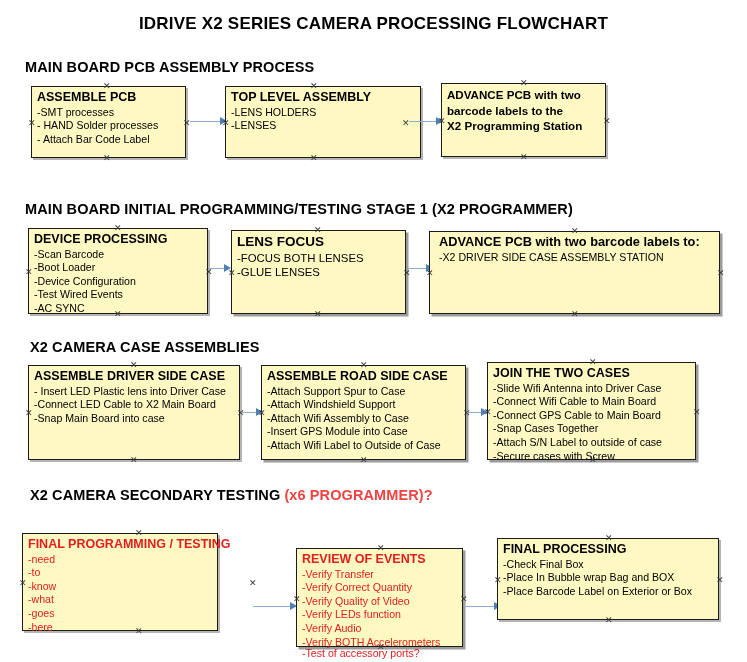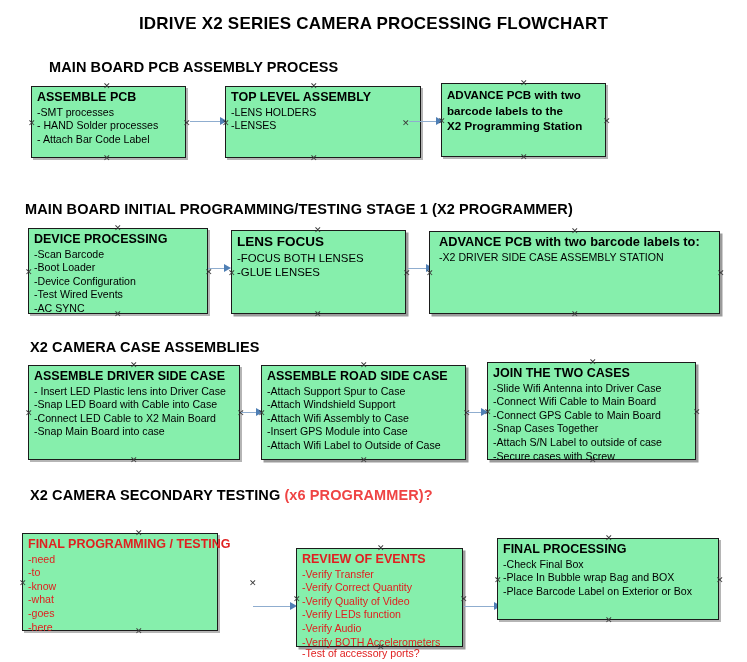--- a/index.html
+++ b/index.html
@@ -14,21 +14,21 @@
     position:absolute;left:0;top:14px;width:747px;text-align:center;
     font-size:17px;font-weight:bold;letter-spacing:.2px;color:#000;
   }
   .section-head{
     position:absolute;font-size:14.5px;font-weight:bold;color:#000;
     white-space:nowrap;letter-spacing:.1px;
   }
   .section-head .red{color:#ef4444;}
   .node{
     position:absolute;box-sizing:border-box;
-    background:#86efac;border:1.4px solid #1b1b1b;
+    background:#fef9c3;border:1.4px solid #1b1b1b;
     box-shadow:2px 2px 0 rgba(120,120,120,.55);
     padding:3px 4px 2px 5px;
     overflow:visible;
   }
   .node.shadow-strong{box-shadow:2.5px 2.5px 0 rgba(130,130,130,.8);}
   .node .title{
     font-size:12.5px;font-weight:bold;line-height:1.16;
     white-space:nowrap;margin-bottom:1px;
   }
   .node .lines{font-size:10.6px;line-height:1.285;}
@@ -56,21 +56,21 @@
     font-size:9px;line-height:7px;text-align:center;
     font-family:"Liberation Sans",sans-serif;user-select:none;
   }
   .handle:before{content:"\2715";}
 </style>
 </head>
 <body>
 
 <div id="page-title">IDRIVE X2  SERIES CAMERA PROCESSING FLOWCHART</div>
 
-<div class="section-head" style="left:25px;top:59px;margin-left:24px;">
+<div class="section-head" style="left:25px;top:59px;">
   <span>MAIN BOARD PCB ASSEMBLY PROCESS</span>
 </div>
 
 <div class="node" id="n-assemble-pcb" style="left:31px;top:86px;width:155px;height:72px;">
   <div class="title">ASSEMBLE PCB</div>
   <div class="lines">
     <div>-SMT processes</div>
     <div>- HAND Solder processes</div>
     <div>- Attach Bar Code Label</div>
   </div>
@@ -159,21 +159,20 @@
 </div>
 
 <div class="section-head" style="left:30px;top:339px;">
   <span>X2 CAMERA CASE ASSEMBLIES</span>
 </div>
 
 <div class="node" id="n-driver-case" style="left:28px;top:365px;width:212px;height:95px;">
   <div class="title">ASSEMBLE DRIVER SIDE CASE</div>
   <div class="lines">
     <div>- Insert LED Plastic lens into Driver Case</div>
-    <div>-Snap LED Board with Cable into Case</div>
     <div>-Connect LED Cable to X2 Main Board</div>
     <div>-Snap Main Board into case</div>
   </div>
   <span class="handle" style="left:101px;top:-4px;"></span>
   <span class="handle" style="left:101px;top:91px;"></span>
   <span class="handle" style="left:-4px;top:44px;"></span>
   <span class="handle" style="left:208px;top:44px;"></span>
 </div>
 
 <div class="conn" style="left:241px;top:412px;width:19px;"></div>

